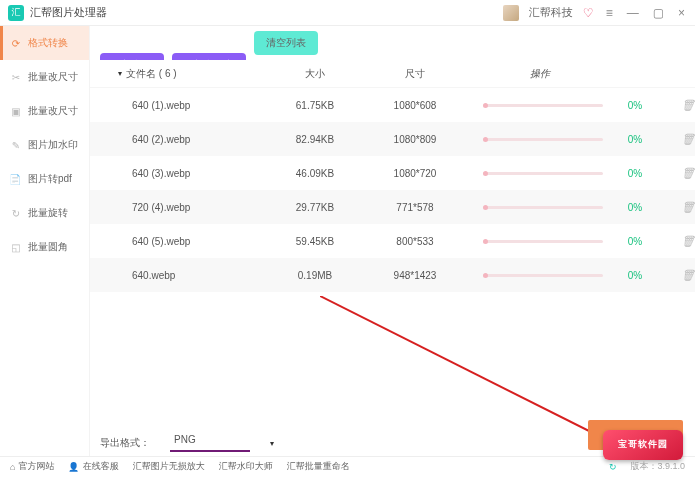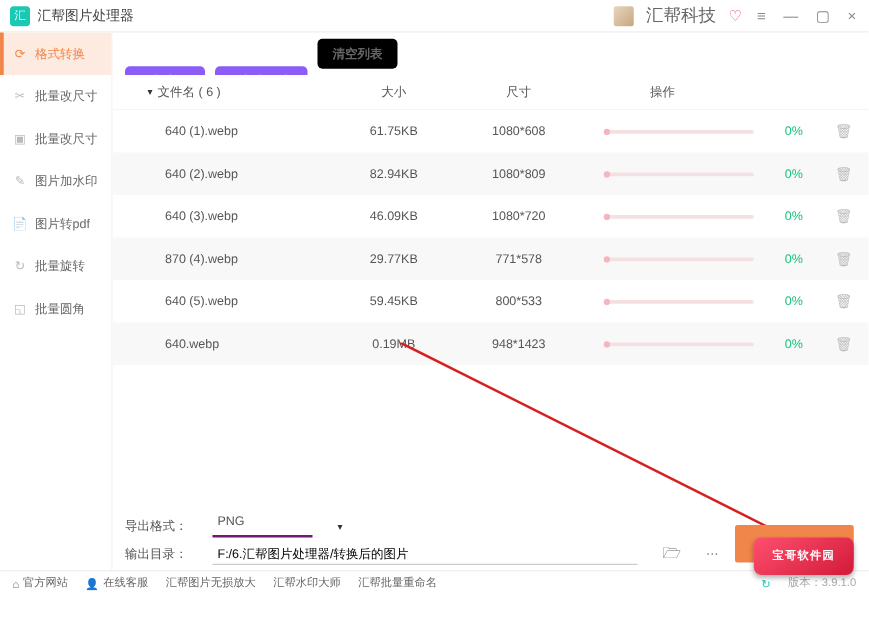--- a/index.html
+++ b/index.html
@@ -3,46 +3,46 @@
 <meta charset="utf-8">
 <style>
 * { margin: 0; padding: 0; box-sizing: border-box; font-family: "Microsoft YaHei", Arial, sans-serif; }
 body { width: 695px; height: 500px; background: #fff; font-size: 11px; color: #555; overflow: hidden; position: relative; }
 
 .titlebar { height: 26px; display: flex; align-items: center; padding: 0 8px; border-bottom: 1px solid #eee; }
 .titlebar .logo { width: 16px; height: 16px; background: #19c9b3; border-radius: 3px; margin-right: 6px; display:flex; align-items:center; justify-content:center; color:#fff; font-size:9px; }
 .titlebar .title { font-size: 11px; color: #444; flex: 1; }
 .titlebar .right { display: flex; align-items: center; gap: 10px; }
 .titlebar .avatar { width: 16px; height: 16px; border-radius: 2px; background: linear-gradient(135deg,#e8d5c0,#c5a880); }
-.titlebar .brand { font-size: 14px; color: #666; }
+.titlebar .brand { font-size: 11px; color: #666; }
 .titlebar .heart { color: #e84a6f; font-size: 12px; }
 .titlebar .ctl { color: #888; font-size: 12px; cursor: pointer; padding: 0 2px; }
 
 .main { display: flex; height: 430px; }
 
 .sidebar { width: 90px; background: #fff; border-right: 1px solid #f3f3f3; }
 .sidebar .item { height: 34px; display: flex; align-items: center; padding-left: 10px; font-size: 10px; color: #666; cursor: pointer; gap: 6px; }
 .sidebar .item.active { background: #fdeae0; border-left: 3px solid #f0864a; color: #f0864a; padding-left: 7px; }
 .sidebar .icn { width: 12px; height: 12px; display: inline-flex; align-items: center; justify-content: center; color: #bbb; font-size: 10px; }
 .sidebar .item.active .icn { color: #f0864a; }
 
 .content { flex: 1; display: flex; flex-direction: column; }
 .toolbar { height: 34px; display: flex; align-items: center; padding: 6px 10px; gap: 8px; }
 .btn { height: 24px; padding: 0 12px; border-radius: 4px; font-size: 10px; display: inline-flex; align-items: center; cursor: pointer; border: none; }
 .btn.green { background: #8b5cf6; color: #fff; margin-top: 44px; }
-.btn.gray { background: #000000; color: #666; font-weight: bold; }
+.btn.gray { background: #5eead4; color: #666; }
 
 .table { flex: 1; overflow: hidden; }
 .thead { display: flex; height: 28px; align-items: center; background: #fff; border-bottom: 1px solid #f5f5f5; color: #555; font-size: 10px; }
 .col-name { width: 180px; padding-left: 28px; }
 .col-size { width: 90px; text-align: center; }
 .col-dim { width: 110px; text-align: center; }
 .col-status { flex: 1; text-align: center; }
 .col-pct { width: 40px; text-align: center; }
-.col-op { width: 40px; text-align: center; }
+.col-op { width: 40px; text-align: right; font-style: italic; }
 .thead .col-name { display:flex; align-items:center; gap:4px; }
 .sort { font-size: 8px; color:#333; }
 
 .trow { display: flex; height: 34px; align-items: center; font-size: 10px; color: #555; }
 .trow.alt { background: #f8f8f8; }
 .trow .col-name { padding-left: 42px; color:#555; }
 .prog { width: 120px; height: 3px; background: #f4dfe2; border-radius: 2px; margin: 0 auto; position:relative; }
 .prog::before { content:""; position:absolute; left:0; top:-1px; width:5px; height:5px; border-radius:50%; background:#f4b5bf; }
 .pct { color: #19c27f; font-size: 10px; }
 .del { color: #bbb; cursor: pointer; font-size: 11px; }
@@ -157,21 +157,21 @@
         <div class="col-name">640 (3).webp</div>
         <div class="col-size">46.09KB</div>
         <div class="col-dim">1080*720</div>
         <div class="col-status">
             <div class="prog"></div>
           </div>
         <div class="col-pct pct">0%</div>
         <div class="col-op"><span class="del">🗑</span></div>
       </div>
       <div class="trow alt">
-        <div class="col-name">870 (4).webp</div>
+        <div class="col-name">720 (4).webp</div>
         <div class="col-size">29.77KB</div>
         <div class="col-dim">771*578</div>
         <div class="col-status">
             <div class="prog"></div>
           </div>
         <div class="col-pct pct">0%</div>
         <div class="col-op"><span class="del">🗑</span></div>
       </div>
       <div class="trow">
         <div class="col-name">640 (5).webp</div>
@@ -201,26 +201,20 @@
             <marker id="ah" markerWidth="8" markerHeight="8" refX="6" refY="3" orient="auto">
               <path d="M0,0 L7,3 L0,6 Z" fill="#d62020"></path>
             </marker>
           </defs>
         <line x1="0" y1="0" x2="315" y2="158" stroke="#d62020" stroke-width="2" marker-end="url(#ah)"></line>
       </svg>
       <div class="row">
         <span>导出格式：</span>
         <span class="select"><span>PNG</span></span>
         <span class="select-arrow">▾</span>
-      </div>
-      <div class="row">
-        <span>输出目录：</span>
-        <input class="path" value="F:/6.汇帮图片处理器/转换后的图片" style="">
-        <span class="folder">🗁</span>
-        <span style="color:#888;">⋯</span>
       </div>
       <div class="startbtn"></div>
     </div>
   </div>
 </div>
 
 <div class="footer">
   <span class="fi">
       <span>⌂</span>
       <span>官方网站</span>

